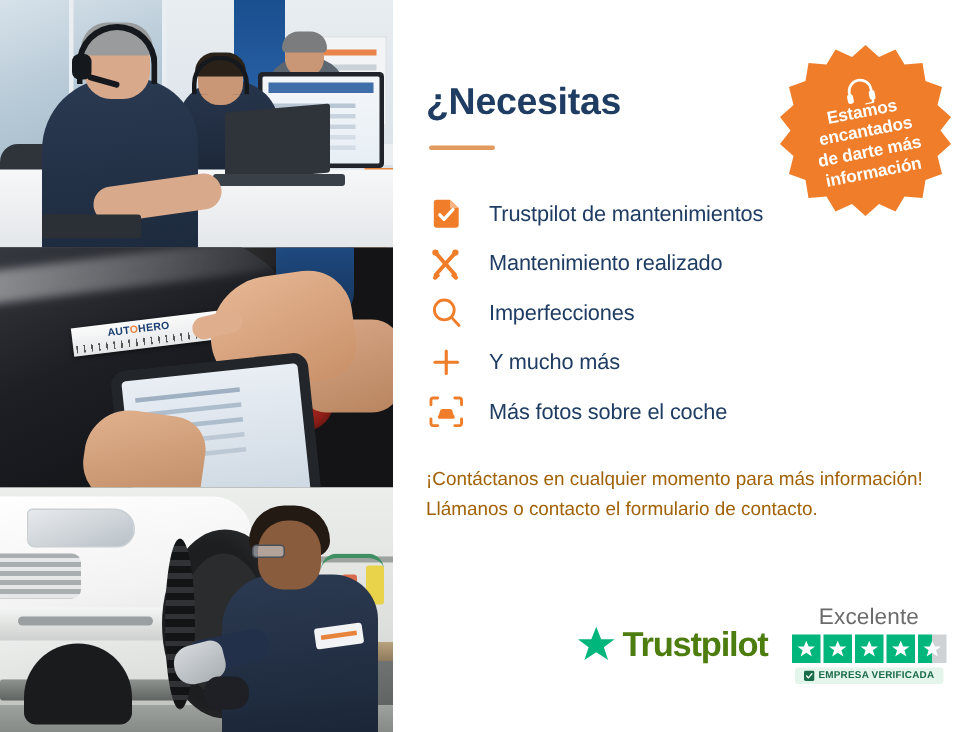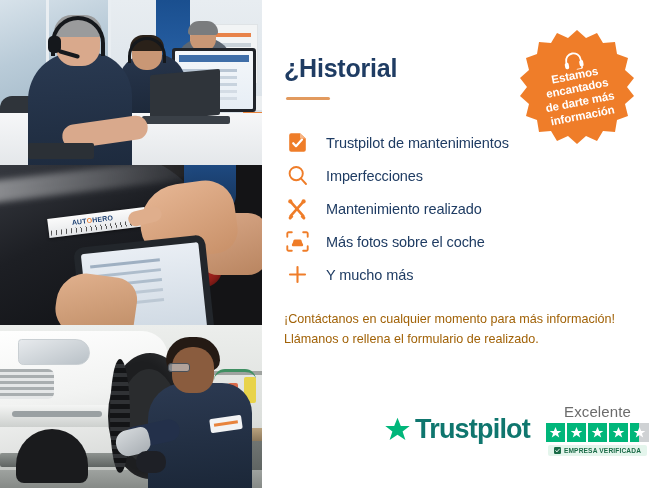--- a/index.html
+++ b/index.html
@@ -485,23 +485,23 @@
     display: flex;
     align-items: center;
     gap: 16px;
   }
   .tp-brand {
     display: flex;
     align-items: center;
     gap: 4px;
   }
   .tp-word {
-    font-size: 27px;
+    font-size: 23px;
     font-weight: bold;
-    color: #0f766e;
+    color: #4d7c0f;
     letter-spacing: -0.8px;
   }
   .tp-right {
     display: flex;
     flex-direction: column;
     align-items: center;
     gap: 3px;
   }
   .tp-excellent {
     font-size: 15px;
@@ -623,21 +623,21 @@
       <div class="p3-mech-logo"></div>
       <div class="p3-mech-arm"></div>
       <div class="p3-glove"></div>
       <div class="p3-glove2"></div>
     </div>
   </div>
 
   <div class="content">
 
     <h1 class="headline">
-      <span>¿Historial</span><br>
+      <span>¿Necesitas</span><br>
     </h1>
     <div class="headline-rule"></div>
 
     <div class="badge">
       <svg class="badge-burst" viewBox="0 0 118 118">
         <path fill="#ef7d29" d="M59 2 L68 10 L79 5 L85 15 L97 14 L99 26 L110 30 L107 42 L116 50 L109 59 L116 68 L107 76 L110 88 L99 92 L97 104 L85 103 L79 113 L68 108 L59 116 L50 108 L39 113 L33 103 L21 104 L19 92 L8 88 L11 76 L2 68 L9 59 L2 50 L11 42 L8 30 L19 26 L21 14 L33 15 L39 5 L50 10 Z"></path>
       </svg>
       <div class="badge-inner">
         <svg class="badge-icon" width="21" height="19" viewBox="0 0 24 22">
           <path d="M3.5 12.5 V11 a8.5 8.5 0 0 1 17 0 v1.5" fill="none" stroke="#ffffff" stroke-width="2.1" stroke-linecap="round"></path>
@@ -662,76 +662,76 @@
             <path d="M1.2 3.2 A2 2 0 0 1 3.2 1.2 H12 L17.8 6.6 V17.8 A2 2 0 0 1 15.8 19.8 H3.2 A2 2 0 0 1 1.2 17.8 Z" fill="#ef7d29"></path>
             <path d="M12 1.2 V6.6 H17.8" fill="#f7b483"></path>
             <path d="M5.2 11.2 L8 14.2 L14 7.6" fill="none" stroke="#ffffff" stroke-width="2.2" stroke-linecap="round" stroke-linejoin="round"></path>
           </svg>
         </span>
         <span class="feature-label">Trustpilot de mantenimientos</span>
       </li>
 
       <li class="feature">
         <span class="feature-icon">
-          <svg width="21" height="21" viewBox="0 0 21 21">
-            <circle cx="9.2" cy="8.6" r="6.6" fill="none" stroke="#ef7d29" stroke-width="1.9"></circle>
-            <path d="M13.9 13.4 L19 19" fill="none" stroke="#ef7d29" stroke-width="1.9" stroke-linecap="round"></path>
-          </svg>
-        </span>
-        <span class="feature-label">Imperfecciones</span>
-      </li>
-
-      <li class="feature">
-        <span class="feature-icon">
           <svg width="22" height="22" viewBox="0 0 22 22">
             <g stroke="#ef7d29" stroke-width="2.6" stroke-linecap="round">
               <path d="M4.5 3.6 L17.4 18.2"></path>
               <path d="M17.4 3.6 L4.5 18.2"></path>
             </g>
             <circle cx="4.3" cy="3.4" r="2.1" fill="#ef7d29"></circle>
             <circle cx="17.6" cy="3.4" r="2.1" fill="#ef7d29"></circle>
             <path d="M16.2 16.4 L19.4 19.6 A1.6 1.6 0 0 1 17.2 21.4 L14.6 18.8 Z" fill="#ef7d29"></path>
             <path d="M5.8 16.4 L2.6 19.6 A1.6 1.6 0 0 0 4.8 21.4 L7.4 18.8 Z" fill="#ef7d29"></path>
           </svg>
         </span>
         <span class="feature-label">Mantenimiento realizado</span>
+      </li>
+
+      <li class="feature">
+        <span class="feature-icon">
+          <svg width="21" height="21" viewBox="0 0 21 21">
+            <circle cx="9.2" cy="8.6" r="6.6" fill="none" stroke="#ef7d29" stroke-width="1.9"></circle>
+            <path d="M13.9 13.4 L19 19" fill="none" stroke="#ef7d29" stroke-width="1.9" stroke-linecap="round"></path>
+          </svg>
+        </span>
+        <span class="feature-label">Imperfecciones</span>
+      </li>
+
+      <li class="feature">
+        <span class="feature-icon">
+          <svg width="21" height="21" viewBox="0 0 21 21">
+            <g stroke="#ef7d29" stroke-width="2.1" stroke-linecap="round">
+              <path d="M10.5 3 V18"></path>
+              <path d="M3 10.5 H18"></path>
+            </g>
+          </svg>
+        </span>
+        <span class="feature-label">Y mucho más</span>
       </li>
 
       <li class="feature">
         <span class="feature-icon">
           <svg width="23" height="21" viewBox="0 0 23 21">
             <g fill="none" stroke="#ef7d29" stroke-width="1.9" stroke-linecap="round">
               <path d="M1.3 5.8 V2.6 A1.3 1.3 0 0 1 2.6 1.3 H5.8"></path>
               <path d="M17.2 1.3 H20.4 A1.3 1.3 0 0 1 21.7 2.6 V5.8"></path>
               <path d="M21.7 15.2 V18.4 A1.3 1.3 0 0 1 20.4 19.7 H17.2"></path>
               <path d="M5.8 19.7 H2.6 A1.3 1.3 0 0 1 1.3 18.4 V15.2"></path>
             </g>
             <path d="M6.4 13.2 L7.5 9.6 A1.5 1.5 0 0 1 8.9 8.6 H14.1 A1.5 1.5 0 0 1 15.5 9.6 L16.6 13.2 Z" fill="#ef7d29"></path>
             <rect x="5.9" y="12.6" width="11.2" height="2.6" rx="1" fill="#ef7d29"></rect>
           </svg>
         </span>
         <span class="feature-label">Más fotos sobre el coche</span>
       </li>
-
-      <li class="feature">
-        <span class="feature-icon">
-          <svg width="21" height="21" viewBox="0 0 21 21">
-            <g stroke="#ef7d29" stroke-width="2.1" stroke-linecap="round">
-              <path d="M10.5 3 V18"></path>
-              <path d="M3 10.5 H18"></path>
-            </g>
-          </svg>
-        </span>
-        <span class="feature-label">Y mucho más</span>
-      </li>
     </ul>
 
     <div class="body-copy">
       <span>¡Contáctanos en cualquier momento para más información!</span>
-      <span>Llámanos o rellena el formulario de realizado.</span>
+      <span>Llámanos o contacto el formulario de contacto.</span>
     </div>
 
     <div class="trust">
       <div class="tp-brand">
         <svg width="27" height="26" viewBox="0 0 27 26">
           <path fill="#00b67a" d="M13.5 0.8 L16.8 9.1 L25.7 9.1 L18.6 14.5 L21.4 23 L13.5 17.8 L5.6 23 L8.4 14.5 L1.3 9.1 L10.2 9.1 Z"></path>
         </svg>
         <span class="tp-word">Trustpilot</span>
       </div>
 

